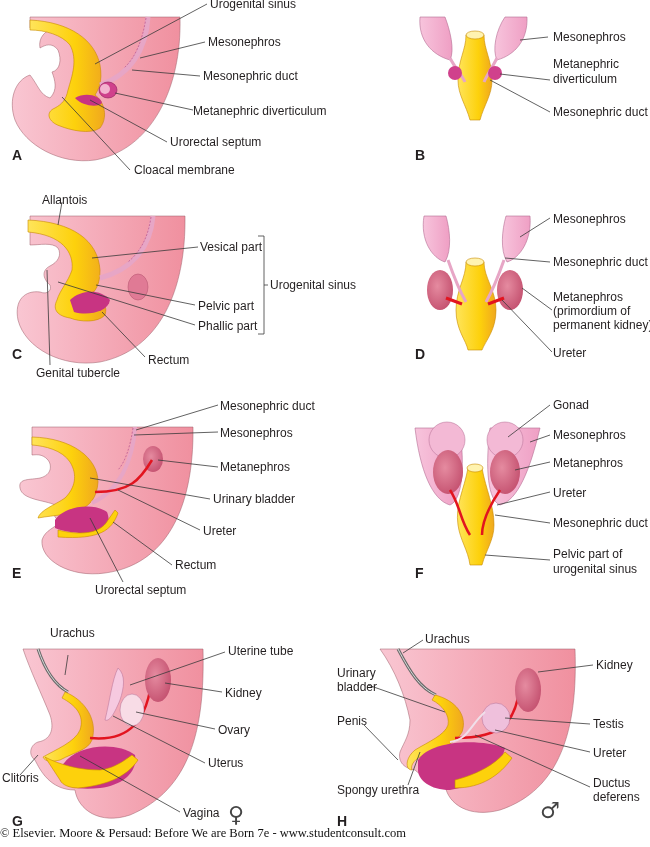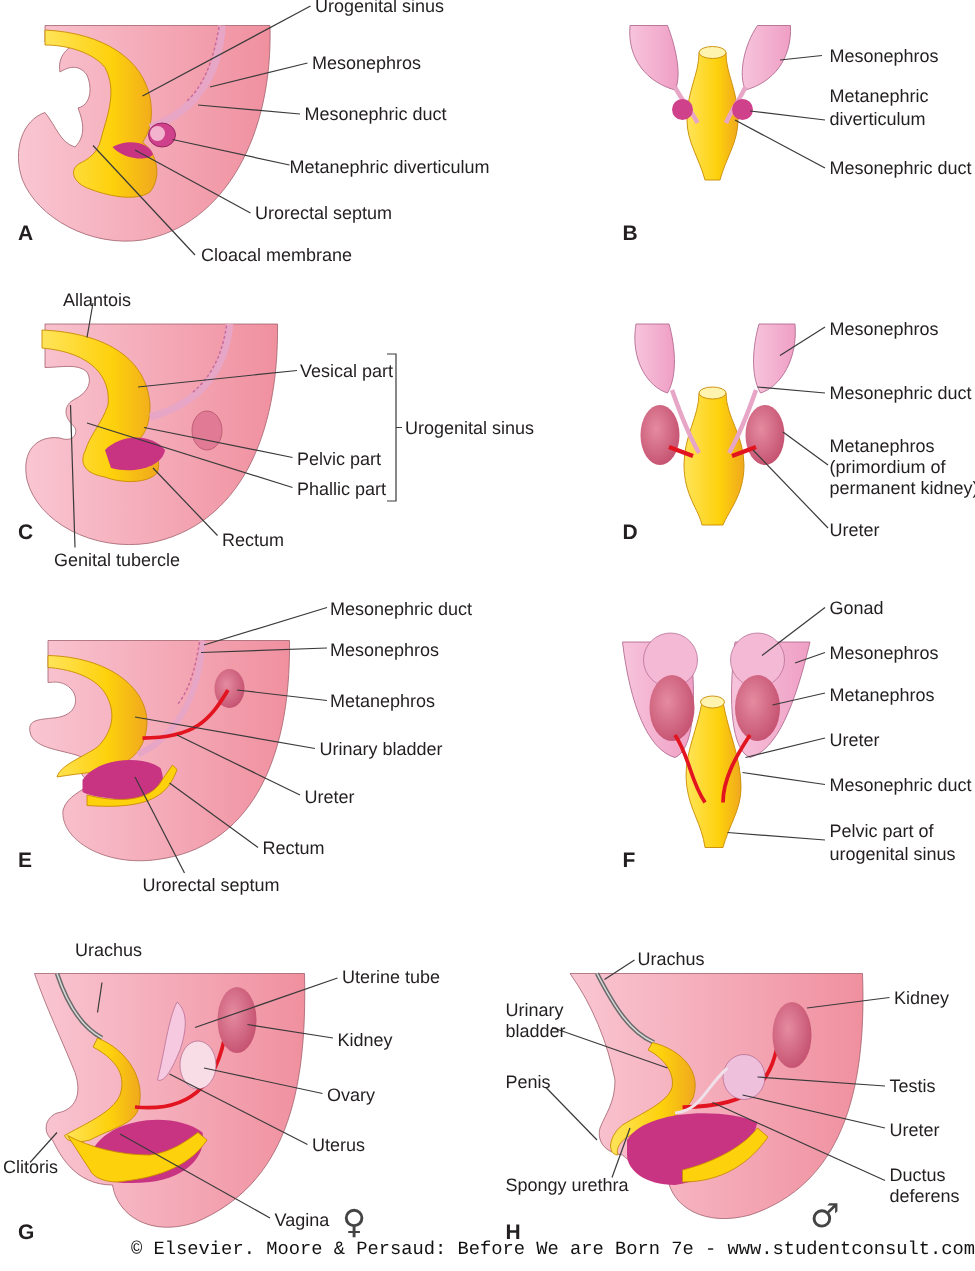--- a/index.html
+++ b/index.html
@@ -1,21 +1,21 @@
 <!DOCTYPE html>
 <html><head>
 <meta charset="utf-8">
 <style>
   html,body{margin:0;padding:0;background:#ffffff;}
   body{width:650px;height:847px;position:relative;overflow:hidden;font-family:"Liberation Sans",sans-serif;}
   svg#fig{position:absolute;left:0;top:0;width:650px;height:847px;}
   .lbl{font-family:"Liberation Sans",sans-serif;font-size:12px;fill:#231f20;}
   .panel-letter{font-family:"Liberation Sans",sans-serif;font-size:14px;font-weight:bold;fill:#231f20;}
   .leader{stroke:#3a3a3a;stroke-width:0.8;fill:none;}
-  .footer{position:absolute;left:0;top:826px;width:650px;text-align:right;font-family:Liberation Mono, monospace;font-size:12.5px;color:#111;}
+  .footer{position:absolute;left:0;top:826px;width:650px;text-align:left;font-family:Liberation Serif, serif;font-size:12.5px;color:#111;}
   .sex{font-family:"DejaVu Sans",sans-serif;font-size:22px;fill:#444;}
 </style>
 </head>
 <body>
 
 <svg id="fig" viewBox="0 0 650 847" xmlns="http://www.w3.org/2000/svg">
   <defs>
     <linearGradient id="bodyGrad" x1="0" y1="0" x2="1" y2="0">
       <stop offset="0" stop-color="#f9c6d2"></stop>
       <stop offset="1" stop-color="#f0909f"></stop>

